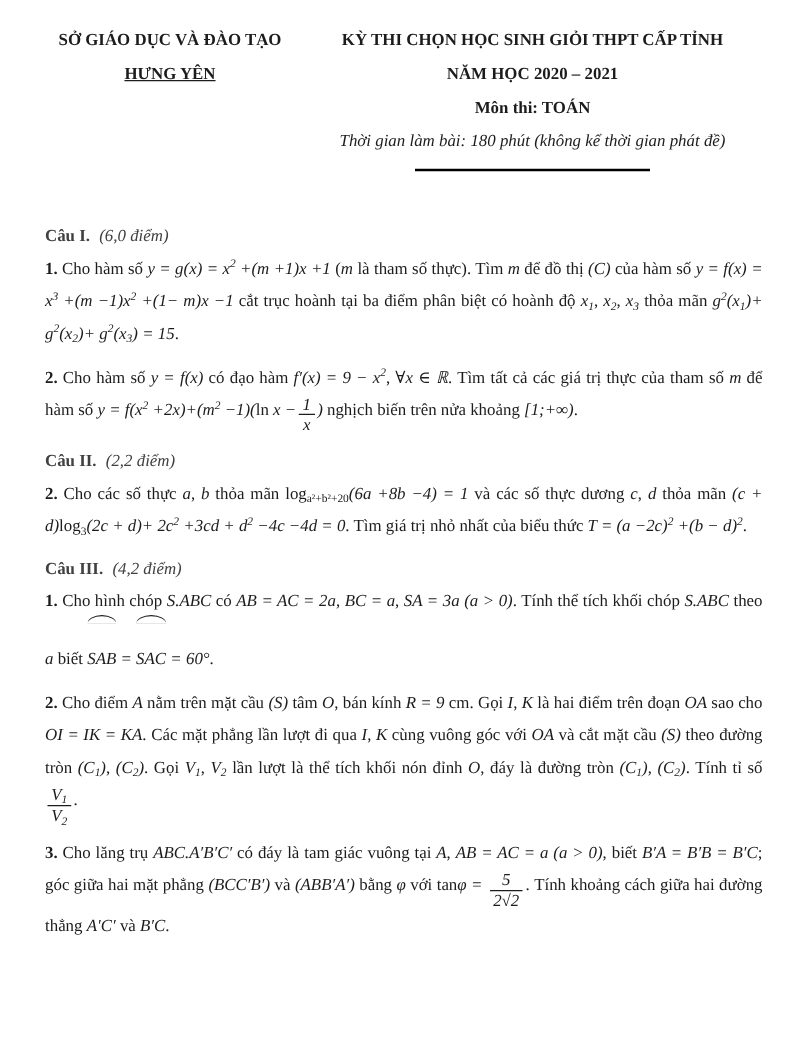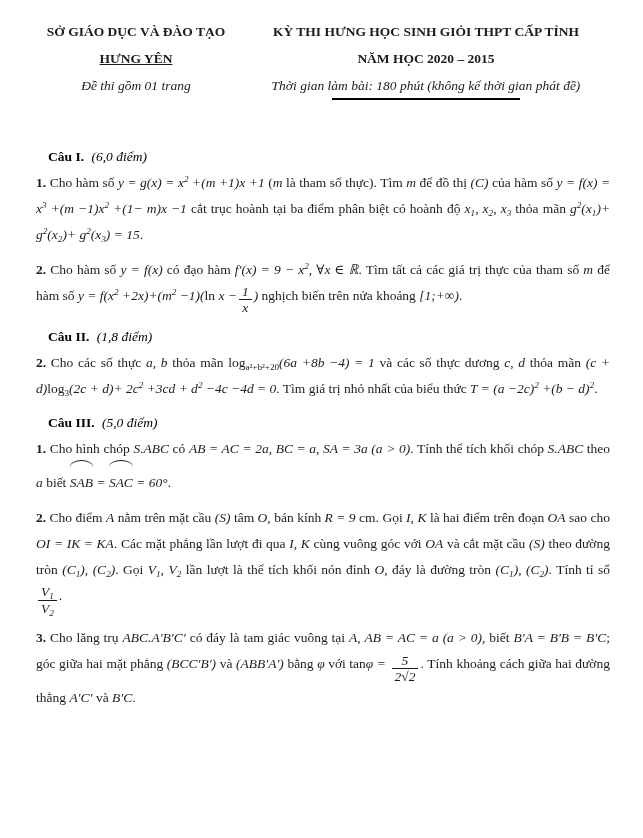--- a/index.html
+++ b/index.html
@@ -18,77 +18,77 @@
   .header { display: flex; padding: 24px 33px 0 30px; }
   .header-left { width: 212px; text-align: center; }
   .header-right { flex: 1; text-align: center; }
   .h-line { margin-bottom: 10px; line-height: 1.25; }
   .h-bold { font-weight: bold; }
   .underlined { text-decoration: underline; }
   .h-italic { font-style: italic; }
   .duration-rule { width: 188px; border-top: 2px solid #000; margin: 3px auto 0; height: 0; }
   
   .main { padding: 44px 33px 0 36px; }
-  .sec-head { margin: 13px 12px 5px; color: #000000; }
+  .sec-head { margin: 13px 0 5px; color: #404040; }
   .sec-title { font-weight: bold; }
   .sec-points { font-style: italic; margin-left: 4px; }
   .prob { margin: 0 0 9px; text-align: justify; line-height: 26px; }
   .prob b { font-weight: bold; }
   .math { font-style: italic; }
   sup, sub { font-size: 0.68em; line-height: 0; }
   sup { vertical-align: 0.55em; }
   sub { vertical-align: -0.3em; }
   .frac { display: inline-block; text-align: center; vertical-align: -0.95em; line-height: 1.15; margin: 0 2px; }
   .frac .num, .frac .den { display: block; padding: 0 3px; }
   .frac .den { border-top: 1px solid #1c1c1c; }
-  .hat { position: relative; display: inline-block; padding-top: 8px; }
+  .hat { position: relative; display: inline-block; padding-top: 20px; }
   .hat::before {
     content: "";
     position: absolute;
     top: -2px; left: 0; right: 0; height: 6px;
     border-top: 1.4px solid #1c1c1c;
     border-radius: 50% 50% 0 0 / 100% 100% 0 0;
   }
 </style>
 </head>
 <body>
 
 <div class="page">
 
   <div class="header">
     <div class="header-left">
       <div class="h-line h-bold">SỞ GIÁO DỤC VÀ ĐÀO TẠO</div>
       <div class="h-line h-bold underlined">HƯNG YÊN</div>
-      <div class="h-line h-italic">Đề thi gồm 01 trang</div>
     </div>
     <div class="header-right">
-      <div class="h-line h-bold">KỲ THI HƯNG HỌC SINH GIỎI THPT CẤP TỈNH</div>
-      <div class="h-line h-bold">NĂM HỌC 2020 – 2015</div>
-      <div class="h-line h-italic" style="margin-bottom:3px;font-style:italic;">Thời gian làm bài: 180 phút (không kể thời gian phát đề)</div>
+      <div class="h-line h-bold">KỲ THI CHỌN HỌC SINH GIỎI THPT CẤP TỈNH</div>
+      <div class="h-line h-bold">NĂM HỌC 2020 – 2021</div>
+      <div class="h-line h-bold">Môn thi: TOÁN</div>
+      <div class="h-line h-italic" style="margin-bottom:13px;font-style:italic;">Thời gian làm bài: 180 phút (không kể thời gian phát đề)</div>
       <div class="duration-rule"></div>
     </div>
   </div>
 
   <div class="main">
 
     <div class="sec-head" style="margin-top:0;">
       <span class="sec-title">Câu I.</span>
       <span class="sec-points">(6,0 điểm)</span>
     </div>
     <p class="prob"><b>1.</b> Cho hàm số <span class="math">y = g(x) = x<sup>2</sup> +(m +1)x +1</span> (<span class="math">m</span> là tham số thực). Tìm <span class="math">m</span> để đồ thị <span class="math">(C)</span> của hàm số <span class="math">y = f(x) = x<sup>3</sup> +(m −1)x<sup>2</sup> +(1− m)x −1</span> cắt trục hoành tại ba điểm phân biệt có hoành độ <span class="math">x<sub>1</sub></span>, <span class="math">x<sub>2</sub></span>, <span class="math">x<sub>3</sub></span> thỏa mãn <span class="math">g<sup>2</sup>(x<sub>1</sub>)+ g<sup>2</sup>(x<sub>2</sub>)+ g<sup>2</sup>(x<sub>3</sub>) = 15</span>.</p>
     <p class="prob"><b>2.</b> Cho hàm số <span class="math">y = f(x)</span> có đạo hàm <span class="math">f′(x) = 9 − x<sup>2</sup></span>, <span class="math">∀x ∈ ℝ</span>. Tìm tất cả các giá trị thực của tham số <span class="math">m</span> để hàm số <span class="math">y = f(x<sup>2</sup> +2x)+(m<sup>2</sup> −1)(</span>ln<span class="math"> x −<span class="frac"><span class="num">1</span><span class="den">x</span></span>)</span> nghịch biến trên nửa khoảng <span class="math">[1;+∞)</span>.</p>
 
     <div class="sec-head">
       <span class="sec-title">Câu II.</span>
-      <span class="sec-points">(1,8 điểm)</span>
+      <span class="sec-points">(2,2 điểm)</span>
     </div>
     <p class="prob"><b>2.</b> Cho các số thực <span class="math">a</span>, <span class="math">b</span> thỏa mãn log<sub>a²+b²+20</sub><span class="math">(6a +8b −4) = 1</span> và các số thực dương <span class="math">c</span>, <span class="math">d</span> thỏa mãn <span class="math">(c + d)</span>log<sub>3</sub><span class="math">(2c + d)+ 2c<sup>2</sup> +3cd + d<sup>2</sup> −4c −4d = 0</span>. Tìm giá trị nhỏ nhất của biểu thức <span class="math">T = (a −2c)<sup>2</sup> +(b − d)<sup>2</sup></span>.</p>
 
     <div class="sec-head">
       <span class="sec-title">Câu III.</span>
-      <span class="sec-points">(5,0 điểm)</span>
+      <span class="sec-points">(4,2 điểm)</span>
     </div>
     <p class="prob"><b>1.</b> Cho hình chóp <span class="math">S.ABC</span> có <span class="math">AB = AC = 2a</span>, <span class="math">BC = a</span>, <span class="math">SA = 3a</span> <span class="math">(a &gt; 0)</span>. Tính thể tích khối chóp <span class="math">S.ABC</span> theo <span class="math">a</span> biết <span class="math"><span class="hat">SAB</span> = <span class="hat">SAC</span> = 60°</span>.</p>
     <p class="prob"><b>2.</b> Cho điểm <span class="math">A</span> nằm trên mặt cầu <span class="math">(S)</span> tâm <span class="math">O</span>, bán kính <span class="math">R = 9</span> cm. Gọi <span class="math">I</span>, <span class="math">K</span> là hai điểm trên đoạn <span class="math">OA</span> sao cho <span class="math">OI = IK = KA</span>. Các mặt phẳng lần lượt đi qua <span class="math">I</span>, <span class="math">K</span> cùng vuông góc với <span class="math">OA</span> và cắt mặt cầu <span class="math">(S)</span> theo đường tròn <span class="math">(C<sub>1</sub>)</span>, <span class="math">(C<sub>2</sub>)</span>. Gọi <span class="math">V<sub>1</sub></span>, <span class="math">V<sub>2</sub></span> lần lượt là thể tích khối nón đỉnh <span class="math">O</span>, đáy là đường tròn <span class="math">(C<sub>1</sub>)</span>, <span class="math">(C<sub>2</sub>)</span>. Tính tỉ số <span class="math"><span class="frac"><span class="num">V<sub>1</sub></span><span class="den">V<sub>2</sub></span></span></span>.</p>
     <p class="prob"><b>3.</b> Cho lăng trụ <span class="math">ABC.A′B′C′</span> có đáy là tam giác vuông tại <span class="math">A</span>, <span class="math">AB = AC = a</span> <span class="math">(a &gt; 0)</span>, biết <span class="math">B′A = B′B = B′C</span>; góc giữa hai mặt phẳng <span class="math">(BCC′B′)</span> và <span class="math">(ABB′A′)</span> bằng <span class="math">φ</span> với tan<span class="math">φ = <span class="frac"><span class="num">5</span><span class="den">2√2</span></span></span>. Tính khoảng cách giữa hai đường thẳng <span class="math">A′C′</span> và <span class="math">B′C</span>.</p>
 
   </div>
 </div>
 
 </body></html>

